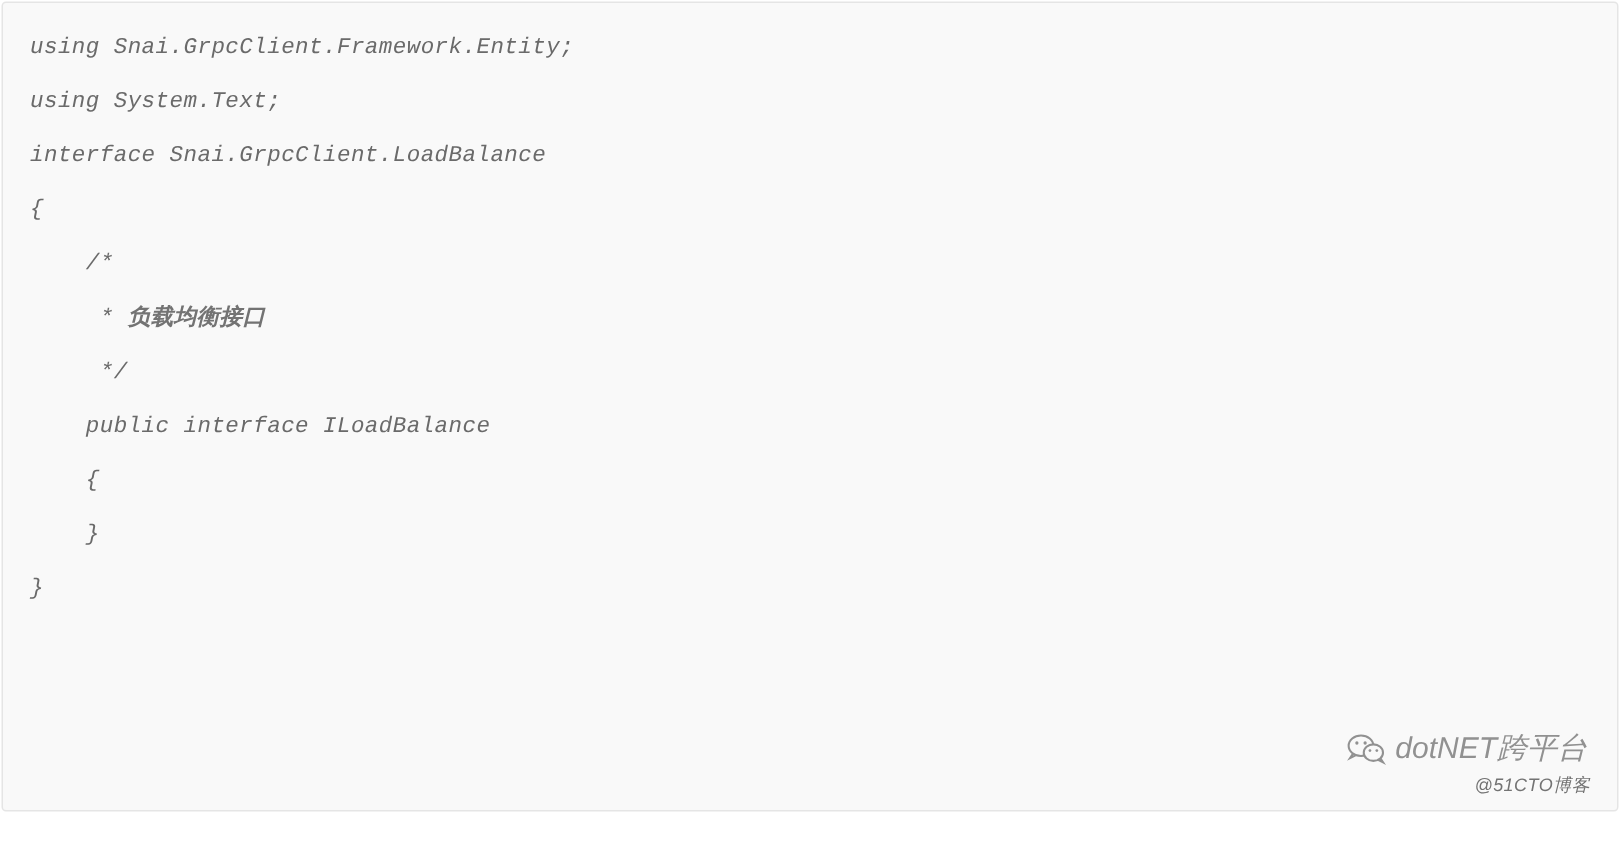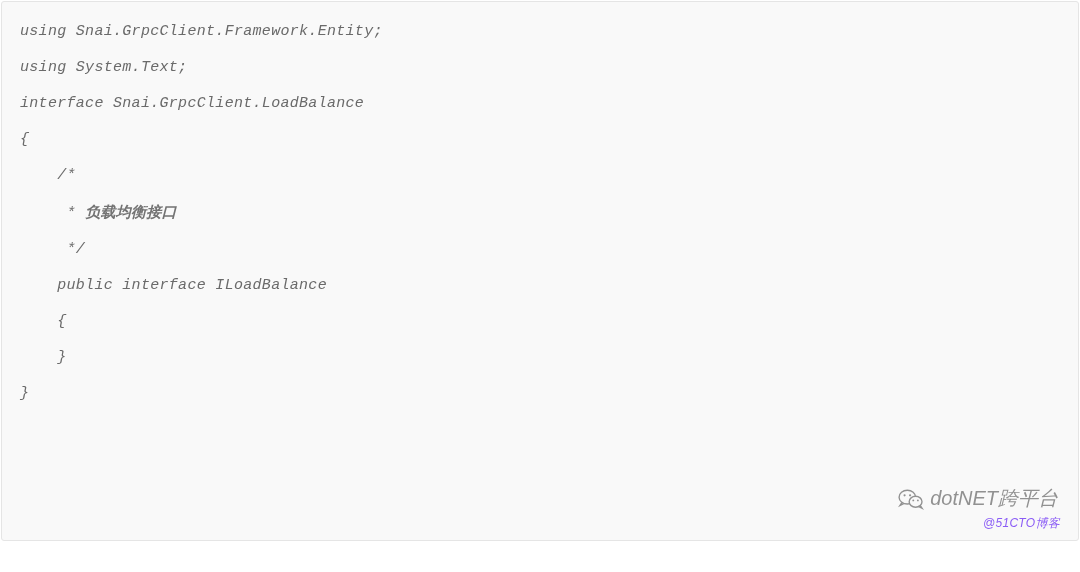--- a/index.html
+++ b/index.html
@@ -56,21 +56,21 @@
     }
     .watermark-badge .wechat-icon svg {
       width: 100%;
       height: 100%;
     }
     .watermark-blog {
       position: absolute;
       right: 18px;
       bottom: 8px;
       font-size: 12px;
-      color: #8b5cf6;
+      color: #737373;
       font-family: Arial, "Microsoft YaHei", sans-serif;
       letter-spacing: 0.3px;
     }
   </style>
 </head>
 <body>
 
 <div class="code-container">
   <div class="code-line">using Snai.GrpcClient.Framework.Entity;</div>
   <div class="code-line">using System.Text;</div>

